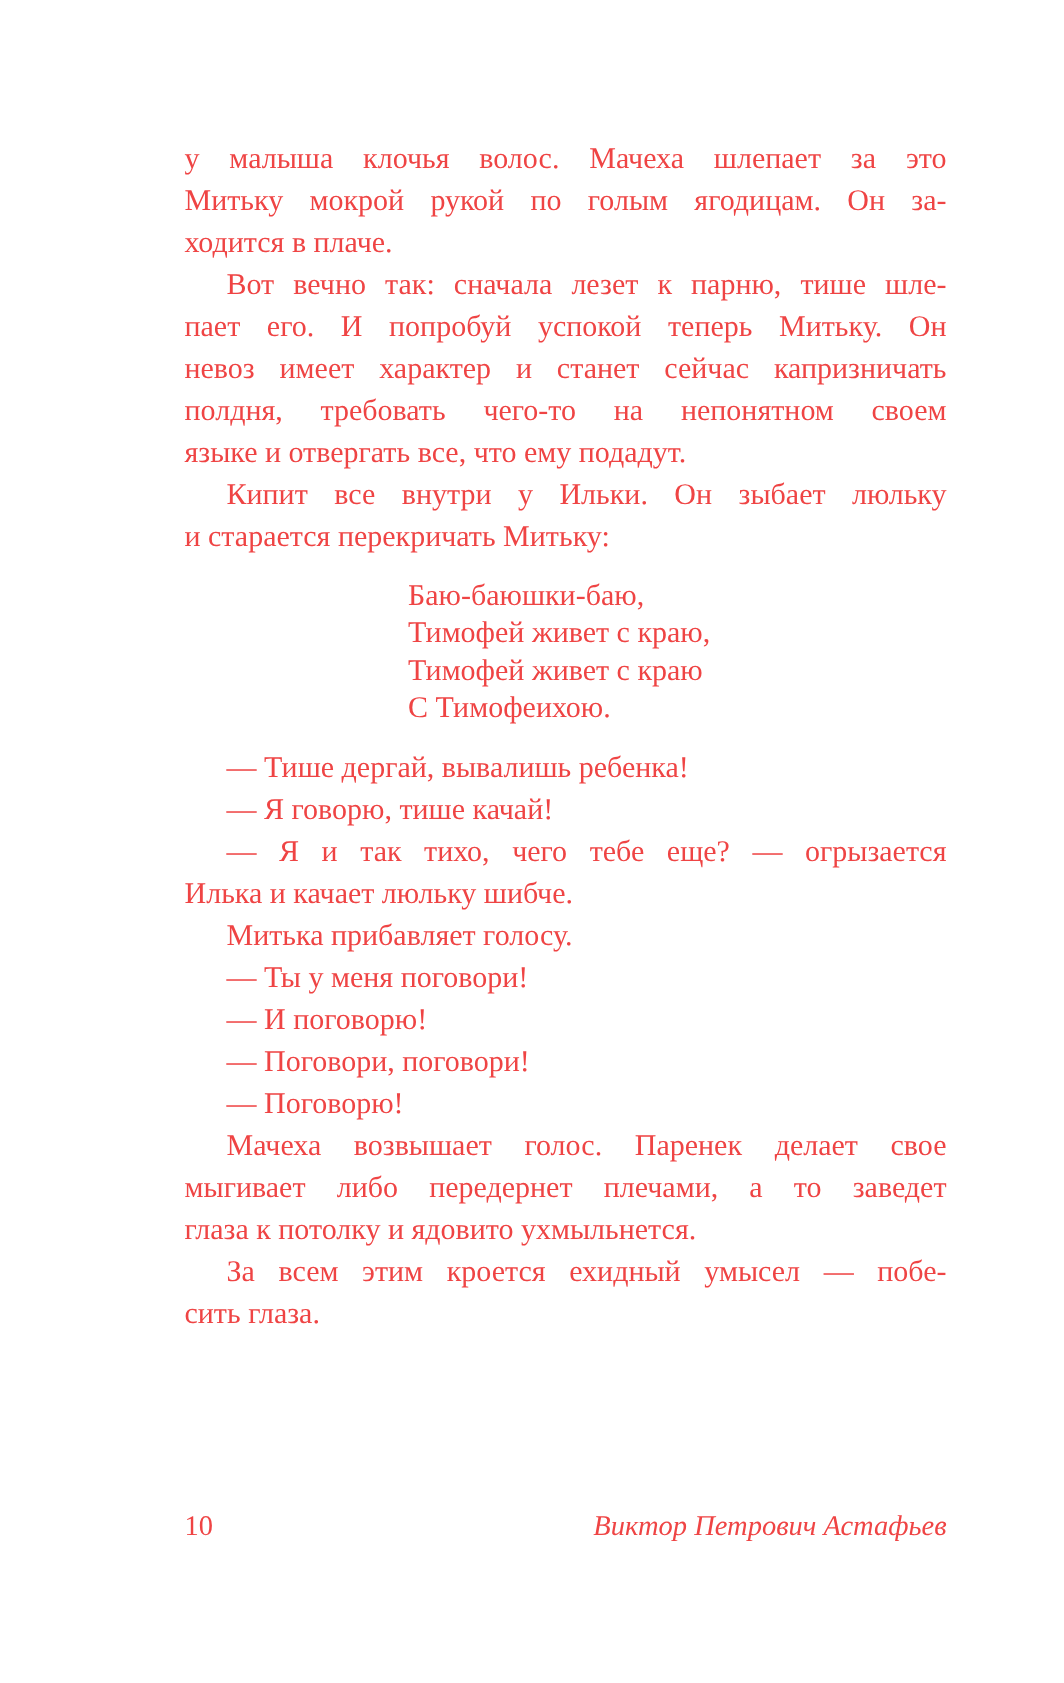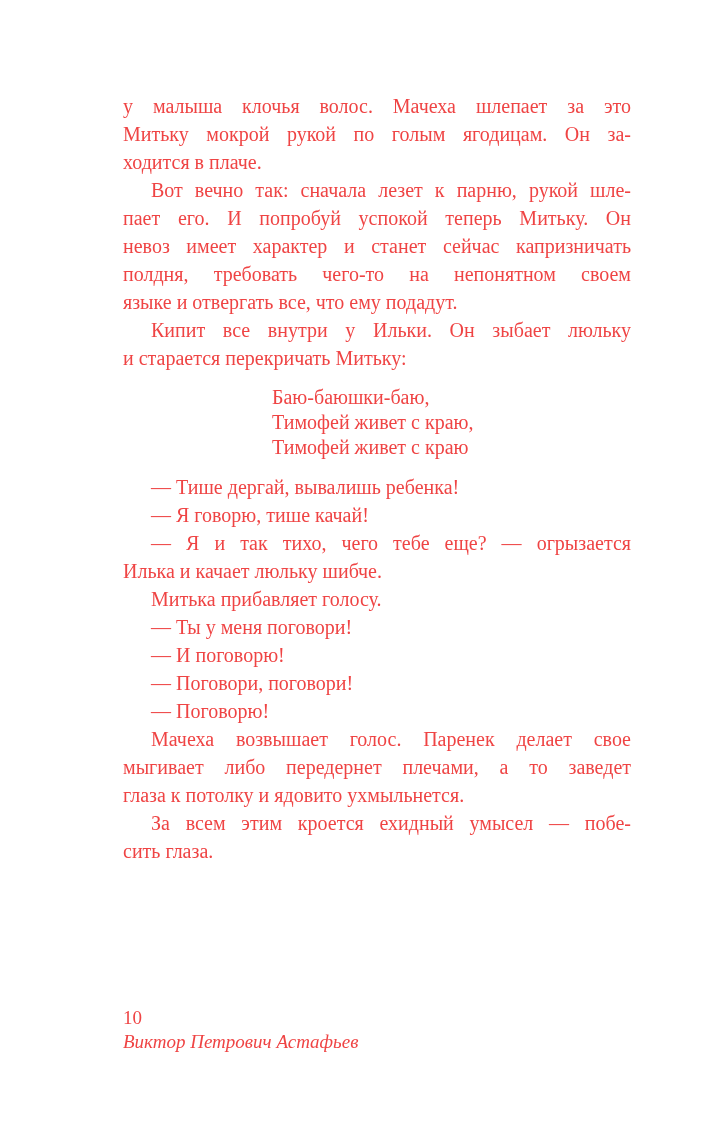--- a/index.html
+++ b/index.html
@@ -47,51 +47,51 @@
   .footer {
     position: absolute;
     left: 123px;
     width: 508px;
     top: 1006px;
     display: flex;
     justify-content: space-between;
     align-items: baseline;
     font-size: 19px;
     line-height: 24px;
-    flex-direction: column;
   }
   .author {
     font-style: italic;
   }
 </style>
 </head>
 <body>
 
 <div class="page">
   <div class="text-block" id="content-root">
       <div class="para">
         <div class="line">у малыша клочья волос. Мачеха шлепает за это</div>
         <div class="line">Митьку мокрой рукой по голым ягодицам. Он за-</div>
         <div class="line last">ходится в плаче.</div>
       </div>
       <div class="para">
-        <div class="line indent">Вот вечно так: сначала лезет к парню, рукой шле-</div>
+        <div class="line indent">Вот вечно так: сначала лезет к парню, тише шле-</div>
         <div class="line">пает его. И попробуй успокой теперь Митьку. Он</div>
         <div class="line">невоз имеет характер и станет сейчас капризничать</div>
         <div class="line">полдня, требовать чего-то на непонятном своем</div>
         <div class="line last">языке и отвергать все, что ему подадут.</div>
       </div>
       <div class="para">
         <div class="line indent">Кипит все внутри у Ильки. Он зыбает люльку</div>
         <div class="line last">и старается перекричать Митьку:</div>
       </div>
       <div class="verse">
         <div class="line">Баю-баюшки-баю,</div>
         <div class="line">Тимофей живет с краю,</div>
         <div class="line">Тимофей живет с краю</div>
+        <div class="line">С Тимофеихою.</div>
       </div>
       <div class="para">
         <div class="line last indent">— Тише дергай, вывалишь ребенка!</div>
       </div>
       <div class="para">
         <div class="line last indent">— Я говорю, тише качай!</div>
       </div>
       <div class="para">
         <div class="line indent">— Я и так тихо, чего тебе еще? — огрызается</div>
         <div class="line last">Илька и качает люльку шибче.</div>

